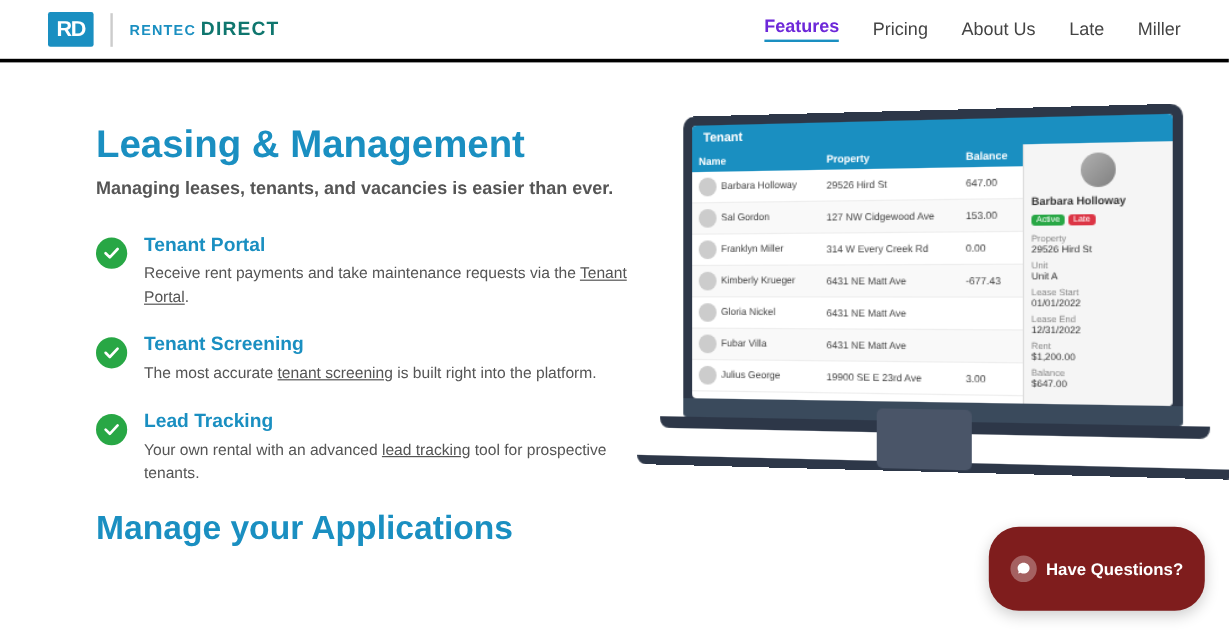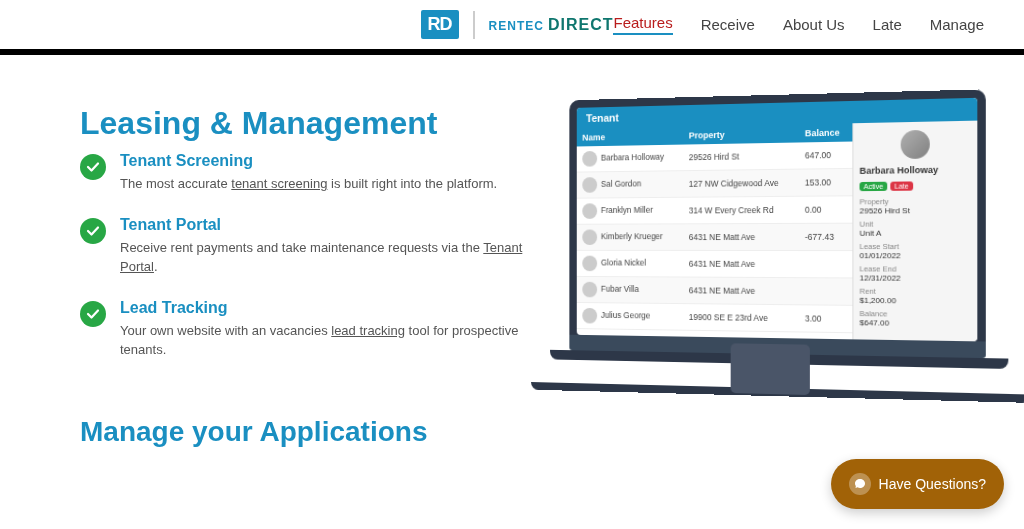--- a/index.html
+++ b/index.html
@@ -2,23 +2,23 @@
 <html><head>
   <meta charset="utf-8">
   <style>
     * { margin: 0; padding: 0; box-sizing: border-box; }
     body { font-family: -apple-system, BlinkMacSystemFont, 'Segoe UI', Arial, sans-serif; background: #fff; color: #333; overflow-x: hidden; }
 
     
     header {
       display: flex;
       align-items: center;
-      justify-content: flex-end;
+      justify-content: space-between;
       padding: 10px 40px;
-      border-bottom: 6px solid #000000;
+      border-bottom: 3px solid #000000;
       position: sticky;
       top: 0;
       background: #fff;
       z-index: 100;
     }
     .logo-area {
       display: flex;
       align-items: center;
       gap: 8px;
     }
@@ -64,22 +64,22 @@
       align-items: center;
       gap: 28px;
     }
     .nav-link {
       font-size: 15px;
       color: #444;
       text-decoration: none;
       cursor: pointer;
     }
     .nav-link.active {
-      color: #b91c1c;
-      font-weight: 400;
+      color: #6d28d9;
+      font-weight: 700;
       border-bottom: 2px solid #1a8fc1;
       padding-bottom: 2px;
     }
     .nav-buttons {
       display: flex;
       gap: 10px;
     }
     .btn-login {
       background: #28a745;
       color: #fff;
@@ -306,29 +306,29 @@
       width: 120%;
       margin-left: -10%;
       margin-top: 24px;
     }
 
     
     .have-questions {
       position: fixed;
       bottom: 20px;
       right: 20px;
-      background: #a16207;
+      background: #7f1d1d;
       color: #fff;
       border-radius: 25px;
-      padding: 14px 18px;
+      padding: 24px 18px;
       display: flex;
       align-items: center;
       gap: 8px;
       font-size: 14px;
-      font-weight: 400;
+      font-weight: 700;
       cursor: pointer;
       box-shadow: 0 4px 12px rgba(0,0,0,0.2);
     }
     .chat-icon-circle {
       width: 22px;
       height: 22px;
       border-radius: 50%;
       background: rgba(255,255,255,0.3);
       display: flex;
       align-items: center;
@@ -355,73 +355,74 @@
     </div>
     <div class="logo-divider"></div>
     <div class="logo-text">
       <span class="logo-rentec">RENTEC</span>
       <span class="logo-direct">DIRECT</span>
     </div>
   </div>
 
   <nav>
     <a class="nav-link active">Features</a>
-    <a class="nav-link">Receive</a>
+    <a class="nav-link">Pricing</a>
     <a class="nav-link">About Us</a>
     <a class="nav-link">Late</a>
-    <a class="nav-link">Manage</a>
+    <a class="nav-link">Miller</a>
   </nav>
 
 </header>
 
 <div class="main-content">
 
   <div class="left-column">
     <h1 class="page-title">Leasing &amp; Management</h1>
+    <p class="page-subtitle">Managing leases, tenants, and vacancies is easier than ever.</p>
 
     <div class="feature-list">
 
       <div class="feature-item">
         <div class="check-circle">
           <svg viewBox="0 0 14 14" fill="none" xmlns="http://www.w3.org/2000/svg">
             <path d="M2 7L5.5 10.5L12 3.5" stroke="white" stroke-width="2.2" stroke-linecap="round" stroke-linejoin="round"></path>
           </svg>
         </div>
         <div class="feature-text">
-          <h3>Tenant Screening</h3>
+          <h3>Tenant Portal</h3>
           <p>
-            <span>The most accurate </span><span class="underline-link">tenant screening</span><span> is built right into the platform.</span>
+            <span>Receive rent payments and take maintenance requests via the </span><span class="underline-link">Tenant Portal</span><span>.</span>
           </p>
         </div>
       </div>
 
       <div class="feature-item">
         <div class="check-circle">
           <svg viewBox="0 0 14 14" fill="none" xmlns="http://www.w3.org/2000/svg">
             <path d="M2 7L5.5 10.5L12 3.5" stroke="white" stroke-width="2.2" stroke-linecap="round" stroke-linejoin="round"></path>
           </svg>
         </div>
         <div class="feature-text">
-          <h3>Tenant Portal</h3>
+          <h3>Tenant Screening</h3>
           <p>
-            <span>Receive rent payments and take maintenance requests via the </span><span class="underline-link">Tenant Portal</span><span>.</span>
+            <span>The most accurate </span><span class="underline-link">tenant screening</span><span> is built right into the platform.</span>
           </p>
         </div>
       </div>
 
       <div class="feature-item">
         <div class="check-circle">
           <svg viewBox="0 0 14 14" fill="none" xmlns="http://www.w3.org/2000/svg">
             <path d="M2 7L5.5 10.5L12 3.5" stroke="white" stroke-width="2.2" stroke-linecap="round" stroke-linejoin="round"></path>
           </svg>
         </div>
         <div class="feature-text">
           <h3>Lead Tracking</h3>
           <p>
-            <span>Your own website with an vacancies </span><span class="underline-link">lead tracking</span><span> tool for prospective tenants.</span>
+            <span>Your own rental with an advanced </span><span class="underline-link">lead tracking</span><span> tool for prospective tenants.</span>
           </p>
         </div>
       </div>
 
 
     </div>
   </div>
 
   <div class="right-column">
     <div class="laptop-wrapper">

